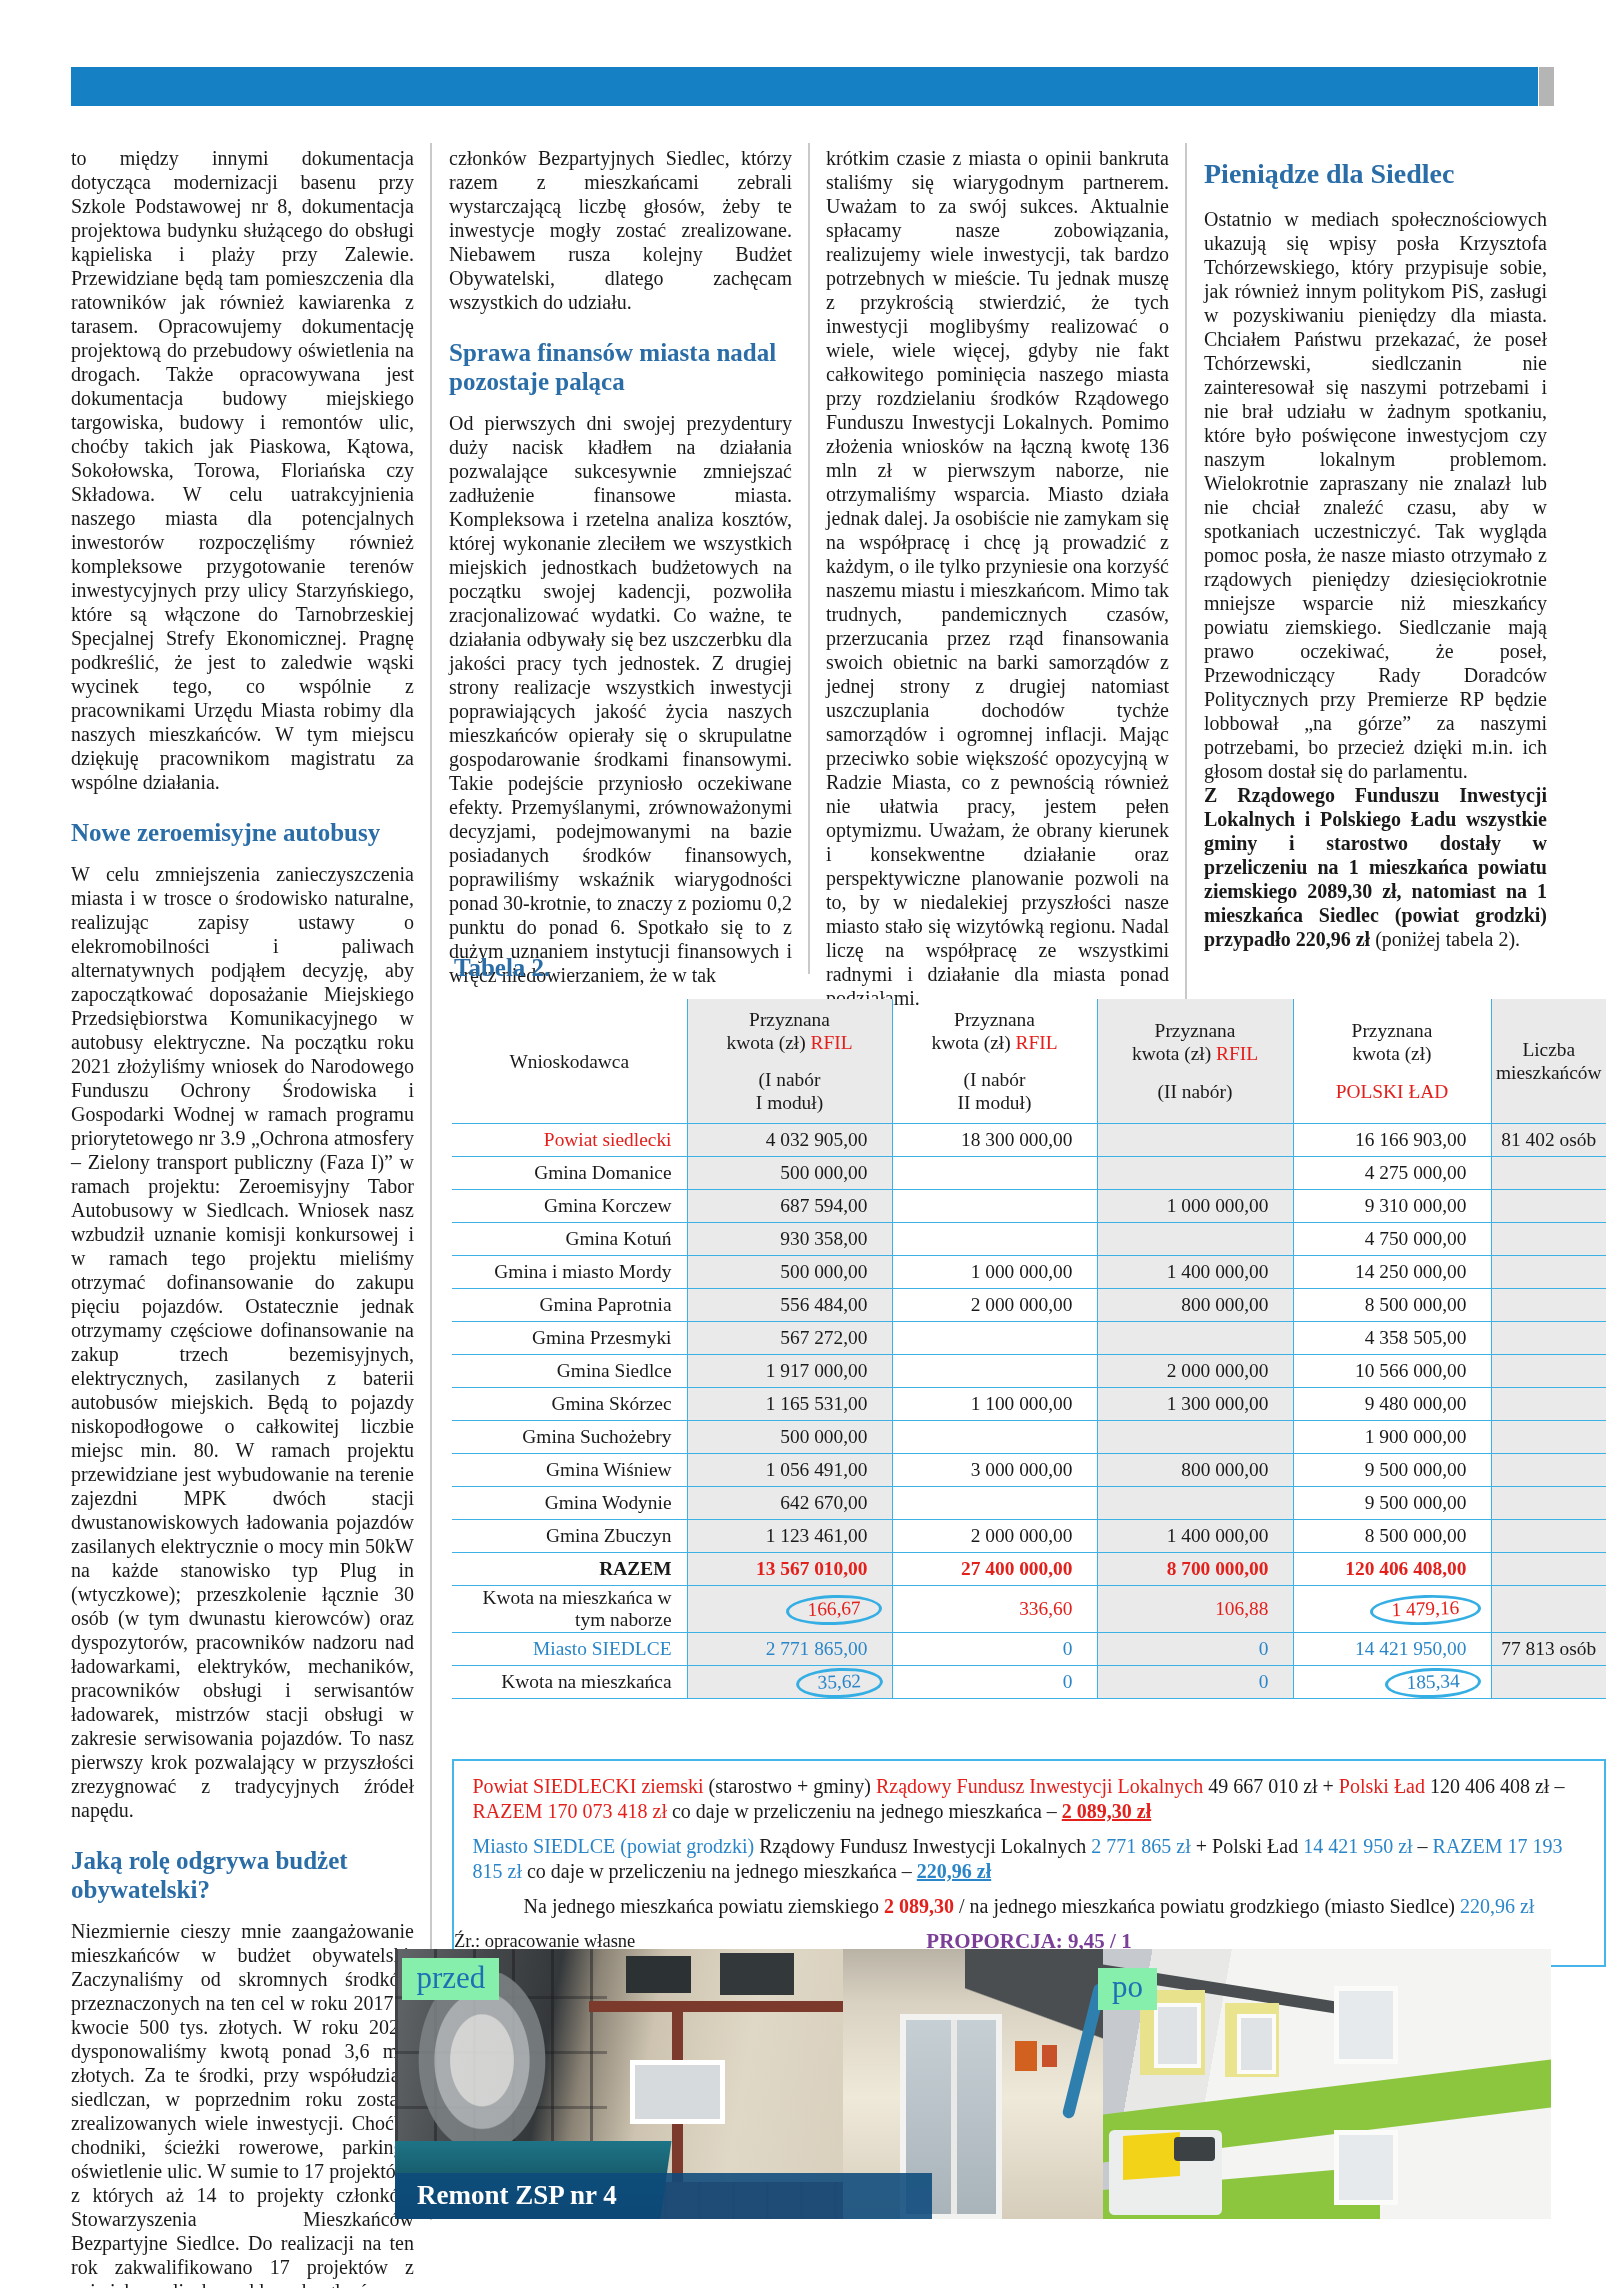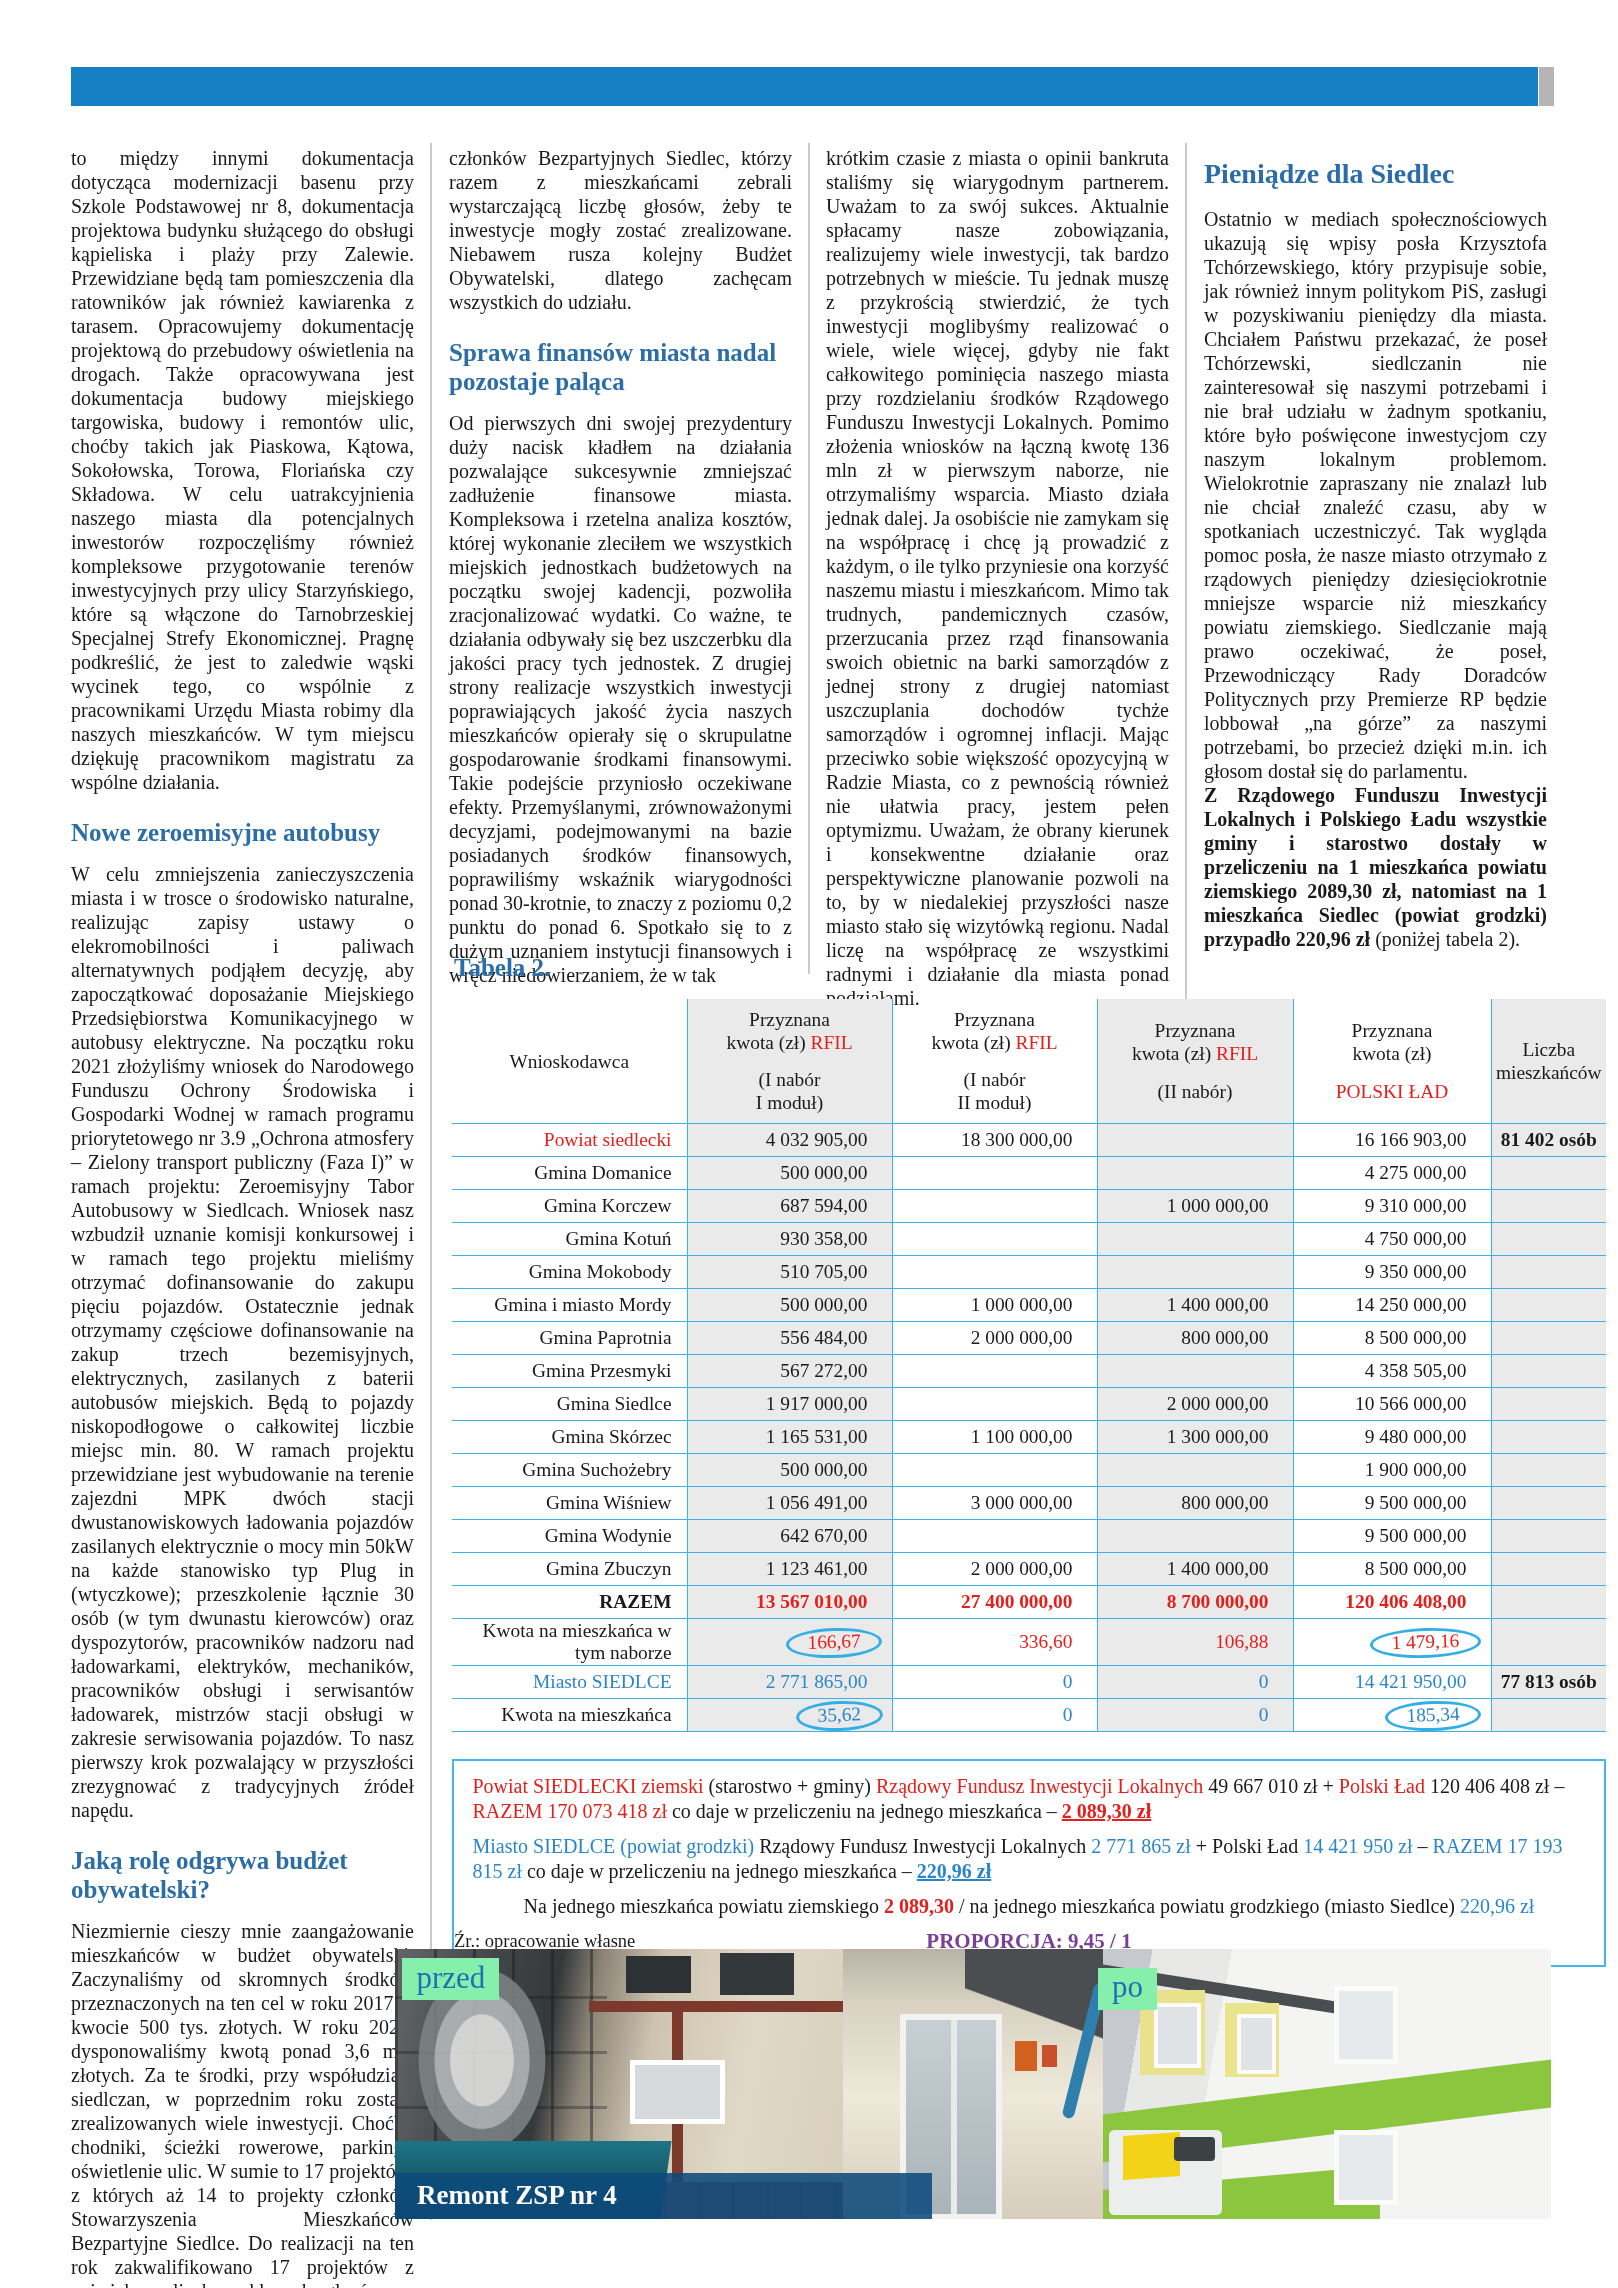--- a/index.html
+++ b/index.html
@@ -38,21 +38,21 @@
   .fund th, .fund td { border:1.8px solid #3cb1e6; overflow:visible; }
   .fund th:first-child, .fund td:first-child { border-left:none; }
   .fund th:last-child,  .fund td:last-child  { border-right:none; }
   .fund thead th { border-top:none; height:122px; font-weight:normal;
                    text-align:center; vertical-align:middle; line-height:23px; }
   .fund .h-top { white-space:pre-line; }
   .fund .h-bot { white-space:pre-line; margin-top:14.8px; }
   .fund tbody tr { height:33px; }
   .fund td.lbl  { text-align:right; padding-right:15px; }
   .fund td.val  { text-align:right; padding-right:24px; }
-  .fund td.osob { text-align:center; padding:0 3.7px;font-weight:bold; }
+  .fund td.osob { text-align:center; padding:0 3.7px; }
   .shade { background:#eaeaea; }
   .t-red  { color:#e3201b; }
   .t-blue { color:#2a86c8; }
   .t-bold { font-weight:bold; }
   .t-und  { text-decoration:underline; }
   .t-purple { color:#7b3f98; }
   tr.row-razem { height:35px; }
   tr.row-razem td.lbl { font-weight:bold; }
   tr.row-razem td.val { color:#e3201b; font-weight:bold; }
   tr.row-percap-red  { height:59px; }
@@ -233,28 +233,20 @@
         </tr>
         <tr>
           <td class="lbl">Gmina Kotuń</td>
           <td class="val shade">930 358,00</td>
           <td class="val"></td>
           <td class="val shade"></td>
           <td class="val">4 750 000,00</td>
           <td class="osob shade"></td>
         </tr>
         <tr>
-          <td class="lbl">Gmina Mokobody</td>
-          <td class="val shade">510 705,00</td>
-          <td class="val"></td>
-          <td class="val shade"></td>
-          <td class="val">9 350 000,00</td>
-          <td class="osob shade"></td>
-        </tr>
-        <tr>
           <td class="lbl">Gmina i miasto Mordy</td>
           <td class="val shade">500 000,00</td>
           <td class="val">1 000 000,00</td>
           <td class="val shade">1 400 000,00</td>
           <td class="val">14 250 000,00</td>
           <td class="osob shade"></td>
         </tr>
         <tr>
           <td class="lbl">Gmina Paprotnia</td>
           <td class="val shade">556 484,00</td>

